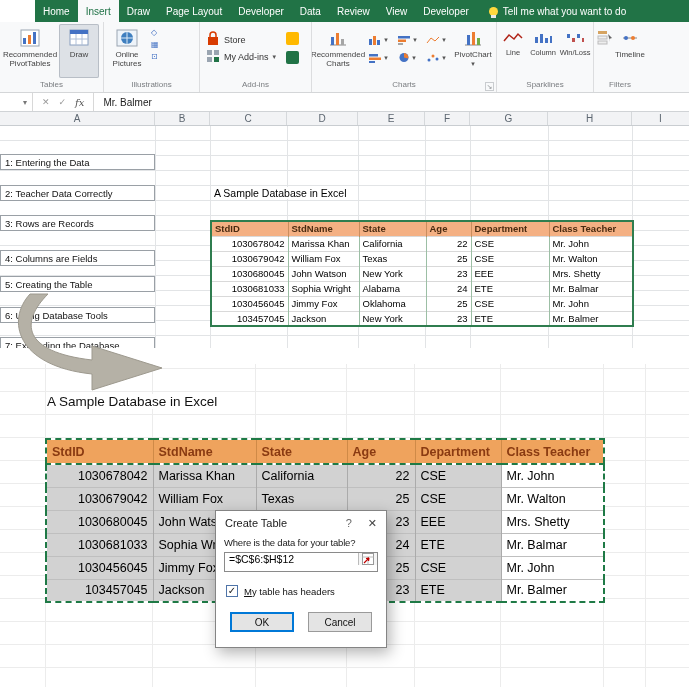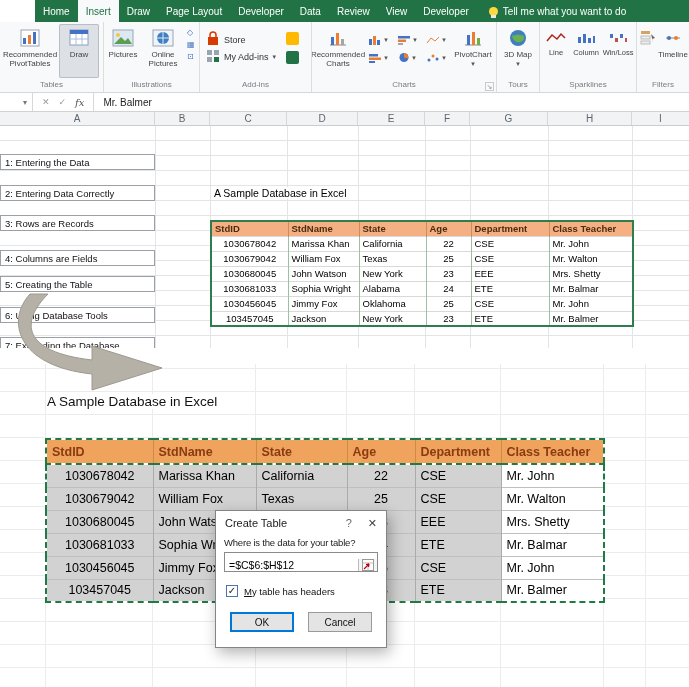--- a/index.html
+++ b/index.html
@@ -75,21 +75,21 @@
   .sheet-caption { position:absolute; left:214px; top:61px; font-size:10.5px; color:#000;
                    background:#fff; padding-right:4px; white-space:nowrap; }
 
   
   .smalltbl { position:absolute; left:210px; top:94px; width:422px; border-collapse:collapse;
               table-layout:fixed; font-size:9.5px; color:#000; background:#fff; border:2px solid #2f7d4f; }
   .smalltbl th { background:#f4b083; color:#4a2a10; font-weight:bold; text-align:left;
                  height:15px; padding:0 3px; border-left:1px solid #c98d5e; white-space:nowrap; overflow:hidden; }
   .smalltbl td { height:15px; padding:0 3px; border-left:1px solid #9cbfa5; border-top:1px solid #d9d9d9;
                  white-space:nowrap; overflow:hidden; }
-  .num { text-align:center; }
+  .num { text-align:right; }
 
   
   .bottompanel { position:absolute; left:0; top:348px; width:689px; height:339px; background:#fff; z-index:5;
                  background-image:repeating-linear-gradient(to bottom,transparent 0,transparent 20px,#ececec 20px,#ececec 21px,transparent 21px,transparent 23px); }
   .bottompanel .vl { top:16px; height:323px; background:#ececec; }
   .zoom-caption { position:absolute; left:47px; top:46px; font-size:13.5px; color:#111;
                   background:#fff; padding-right:8px; white-space:nowrap; }
   .zoomtbl { position:absolute; left:45px; top:90px; width:558px; border-collapse:collapse;
              table-layout:fixed; color:#000; background:#fff; border:2px dashed #1f7a46; }
   .zoomtbl th { background:#efa35d; color:#8a3b12; font-weight:bold; font-size:12.5px; text-align:left;
@@ -104,21 +104,21 @@
 
   
   .dlg { position:absolute; left:215px; top:510px; width:172px; background:#fff;
          border:1px solid #848484; box-shadow:3px 5px 14px rgba(0,0,0,.3); z-index:70; }
   .dlg-title { height:24px; display:flex; align-items:center; padding:0 9px; font-size:11px; color:#1a1a1a; }
   .dlg-title .t { flex:1; }
   .dlg-help { color:#666; margin-right:16px; font-size:11px; }
   .dlg-close { color:#444; font-size:11px; }
   .dlg-body { padding:2px 8px 12px; }
   .dlg-prompt { font-size:9.5px; letter-spacing:-0.2px; color:#222; margin-bottom:4px; white-space:nowrap; overflow:hidden; }
-  .rangebox { height:20px; border:1px solid #8a8a8a; display:flex; align-items:flex-end; }
+  .rangebox { height:20px; border:1px solid #8a8a8a; display:flex; align-items:flex-start; }
   .rangeval { flex:1; display:flex; align-items:center; padding:0 4px; font-size:10.5px; color:#000; }
   .rangepick { width:19px; border-left:1px solid #bbb; display:flex; align-items:center; justify-content:center; background:#f5f5f5; }
   .chk-row { margin-top:13px; display:flex; align-items:center; gap:6px; padding-left:2px; }
   .chk { width:12px; height:12px; border:1px solid #4f74a8; display:flex; align-items:center;
          justify-content:center; font-size:10px; color:#1a1a1a; line-height:1; background:#fff; }
   .chk-label { font-size:9.5px; color:#111; }
   .chk-label .acc { text-decoration:underline; }
   .dlg-btns { display:flex; justify-content:center; gap:14px; margin:15px 0 3px; }
   .btn { width:64px; height:20px; background:#e4e4e4; border:1px solid #9a9a9a; font-size:10px;
          display:flex; align-items:center; justify-content:center; color:#111; }
@@ -171,30 +171,20 @@
               </svg>
             </span>
           <span class="blabel">Draw</span>
         </div>
       </div>
       <div class="rg-label">Tables</div>
     </div>
 
     <div class="rgroup" style="width:96px">
       <div class="rg-content">
-        <div class="bigbtn" style="width:36px">
-          <span class="icn">
-              <svg width="22" height="18">
-                <rect x="1" y="1" width="20" height="16" fill="#dce9f5" stroke="#9aa5b1"></rect>
-                <circle cx="6" cy="6" r="2" fill="#f6c344"></circle>
-                <path d="M2 15 L9 8 L13 12 L16 9 L20 15 Z" fill="#5b9e52"></path>
-              </svg>
-            </span>
-          <span class="blabel">Pictures</span>
-        </div>
         <div class="bigbtn" style="width:44px">
           <span class="icn">
               <svg width="22" height="18">
                 <rect x="1" y="1" width="20" height="16" fill="#eef4fa" stroke="#9aa5b1"></rect>
                 <circle cx="11" cy="9" r="6" fill="#3f7fbf"></circle>
                 <path d="M5 9 H17 M11 3 V15" stroke="#dcebf7" fill="none"></path>
               </svg>
             </span>
           <span class="blabel">Online Pictures</span>
         </div>
@@ -306,35 +296,20 @@
               </svg>
             </span>
           <span class="blabel">PivotChart</span>
           <span class="caret">▾</span>
         </div>
       </div>
       <div class="rg-label">Charts</div>
       <span class="launcher">↘</span>
     </div>
 
-    <div class="rgroup" style="width:43px">
-      <div class="rg-content">
-        <div class="bigbtn" style="width:40px">
-          <span class="icn">
-              <svg width="18" height="18">
-                <circle cx="9" cy="9" r="8" fill="#3f7fbf"></circle>
-                <path d="M3 6 C6 8 8 4 11 6 C13 7 15 5 15 9 C15 12 11 14 8 13 C5 12 3 9 3 6 Z" fill="#6ab04c"></path>
-              </svg>
-            </span>
-          <span class="blabel">3D Map</span>
-          <span class="caret">▾</span>
-        </div>
-      </div>
-      <div class="rg-label">Tours</div>
-    </div>
 
     <div class="rgroup" style="width:97px">
       <div class="rg-content">
         <div class="sparkbtn">
           <span><svg width="20" height="12">
                 <polyline points="1,9 6,3 11,7 15,2 19,6" fill="none" stroke="#b02418" stroke-width="1.5"></polyline>
               </svg></span>
           <span>Line</span>
         </div>
         <div class="sparkbtn">
@@ -416,21 +391,21 @@
     <div class="vl" style="left:155px"></div>
     <div class="vl" style="left:210px"></div>
     <div class="vl" style="left:287px"></div>
     <div class="vl" style="left:358px"></div>
     <div class="vl" style="left:425px"></div>
     <div class="vl" style="left:470px"></div>
     <div class="vl" style="left:548px"></div>
     <div class="vl" style="left:632px"></div>
 
     <div class="step-item" style="top:28px">1: Entering the Data</div>
-    <div class="step-item" style="top:59px">2: Entering Data Correctly</div>
+    <div class="step-item" style="top:59px">2: Teacher Data Correctly</div>
     <div class="step-item" style="top:89px">3: Rows are Records</div>
     <div class="step-item" style="top:124px">4: Columns are Fields</div>
     <div class="step-item" style="top:150px">5: Creating the Table</div>
     <div class="step-item" style="top:181px">6: Using Database Tools</div>
     <div class="step-item" style="top:211px">7: Expanding the Database</div>
 
     <div class="sheet-caption">A Sample Database in Excel</div>
 
     <table class="smalltbl">
       <colgroup>

